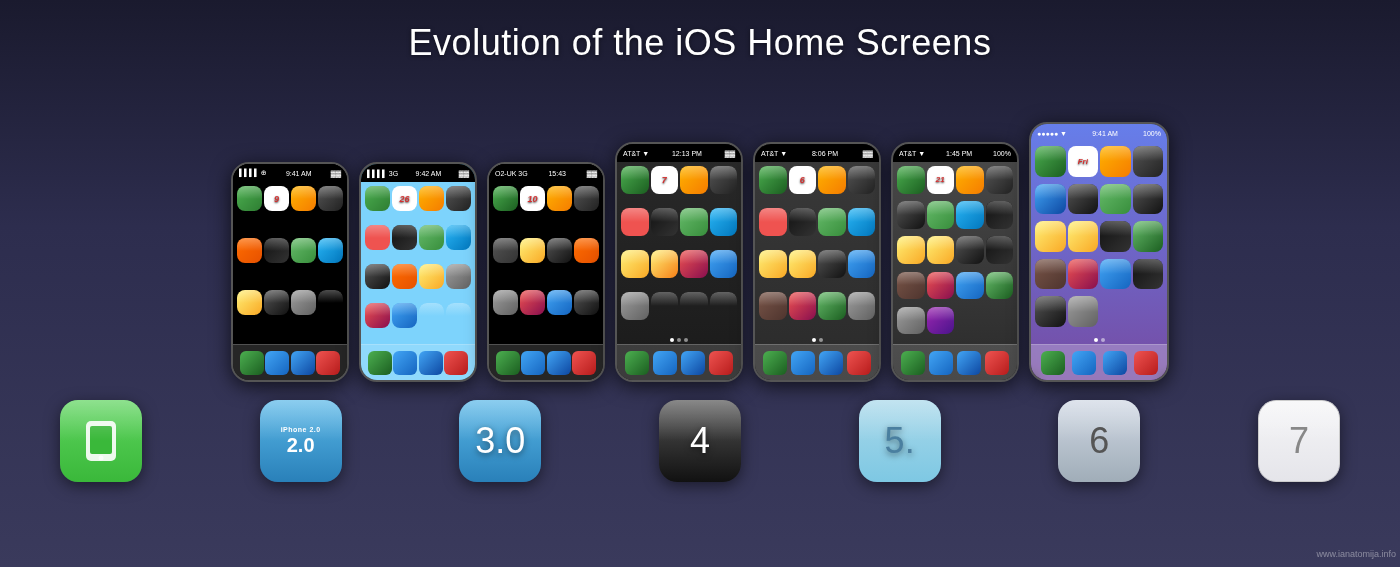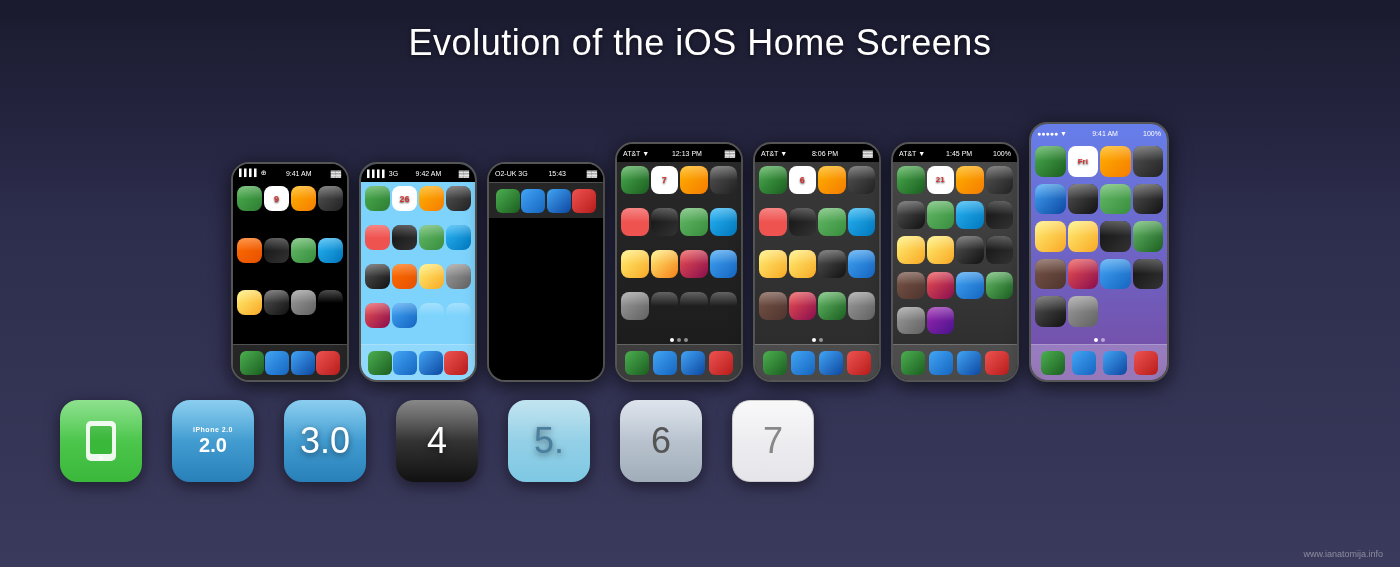--- a/index.html
+++ b/index.html
@@ -139,21 +139,21 @@
     .screen-ios2 { background: #7dd3fc; }
     .screen-ios3 { background: #000; }
     .screen-ios4 { background: linear-gradient(180deg, #2a2a2a 0%, #1a1a1a 100%); }
     .screen-ios5 { background: linear-gradient(180deg, #3a3a3a 0%, #2a2a2a 100%); }
     .screen-ios6 { background: linear-gradient(180deg, #4a4a4a 0%, #2a2a2a 100%); text-align: right; }
     .screen-ios7 { background: linear-gradient(180deg, #667eea 0%, #764ba2 100%); }
 
     
     .version-icons-row {
       display: flex;
-      justify-content: flex-start;
+      justify-content: space-between;
       align-items: center;
       gap: 30px;
       margin-top: 18px;
       padding: 0 60px;
     }
 
     .version-icon {
       width: 82px;
       height: 82px;
       border-radius: 18px;
@@ -207,28 +207,28 @@
     .vi-6 .version-text { color: #555; text-shadow: none; }
 
     
     .vi-7 { background: linear-gradient(180deg, #f5f5f7 0%, #e5e5ea 100%); border: 1px solid #ccc; }
     .vi-7 .version-text { color: #888; text-shadow: none; }
 
     
     .watermark {
       position: absolute;
       bottom: 8px;
-      right: 17px;
+      right: 4px;
       font-size: 9px;
       color: rgba(255,255,255,0.4);
     }
 
     
     .c-sms    { background: linear-gradient(135deg, #4caf50, #2e7d32); }
-    .c-cal    { background: #fff; color: #d32f2f; font-size: 8px; font-weight: bold; }
+    .c-cal    { background: #fff; color: #d32f2f; font-size: 8px; font-weight: bold; font-style: italic; }
     .c-photo  { background: linear-gradient(135deg, #ffb300, #f57c00); }
     .c-cam    { background: linear-gradient(135deg, #555, #222); }
     .c-calc   { background: linear-gradient(135deg, #ff6d00, #e65100); }
     .c-stocks { background: linear-gradient(135deg, #111, #333); }
     .c-maps   { background: linear-gradient(135deg, #66bb6a, #388e3c); }
     .c-weather{ background: linear-gradient(135deg, #29b6f6, #0277bd); }
     .c-notes  { background: linear-gradient(135deg, #fff176, #f9a825); }
     .c-clock  { background: linear-gradient(135deg, #555, #111); }
     .c-settings{ background: linear-gradient(135deg, #9e9e9e, #616161); }
     .c-phone  { background: linear-gradient(135deg, #4caf50, #1b5e20); }
@@ -352,20 +352,34 @@
 
   <div class="phone-container">
     <div class="phone phone-3">
       <div class="phone-screen screen-ios3">
         <div class="status-bar">
           <span>O2-UK 3G</span>
           <span>15:43</span>
           <span>▓▓</span>
         </div>
         <div class="screen-body">
+          <div class="app-grid">
+            <div class="app-icon c-messages"></div>
+            <div class="app-icon c-cal" style="font-size:9px;color:#d32f2f;font-weight:bold;">10</div>
+            <div class="app-icon c-photo"></div>
+            <div class="app-icon c-cam"></div>
+            <div class="app-icon c-voice"></div>
+            <div class="app-icon c-notes"></div>
+            <div class="app-icon c-clock"></div>
+            <div class="app-icon c-calc"></div>
+            <div class="app-icon c-settings"></div>
+            <div class="app-icon c-itunes"></div>
+            <div class="app-icon c-appstore"></div>
+            <div class="app-icon c-compass"></div>
+          </div>
           <div class="dock">
             <div class="dock-icon c-phone"></div>
             <div class="dock-icon c-mail"></div>
             <div class="dock-icon c-safari"></div>
             <div class="dock-icon c-ipod"></div>
           </div>
         </div>
       </div>
     </div>
   </div>

